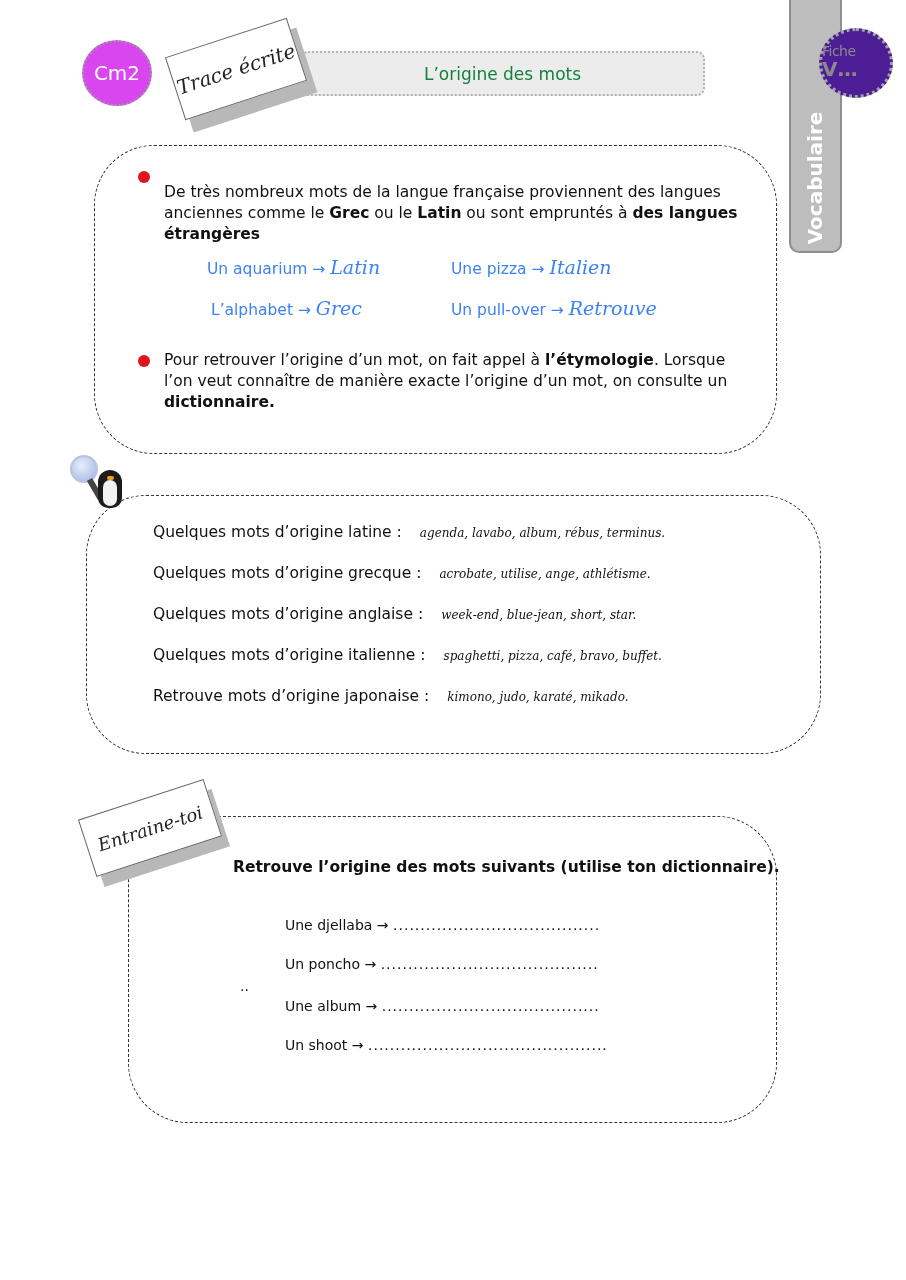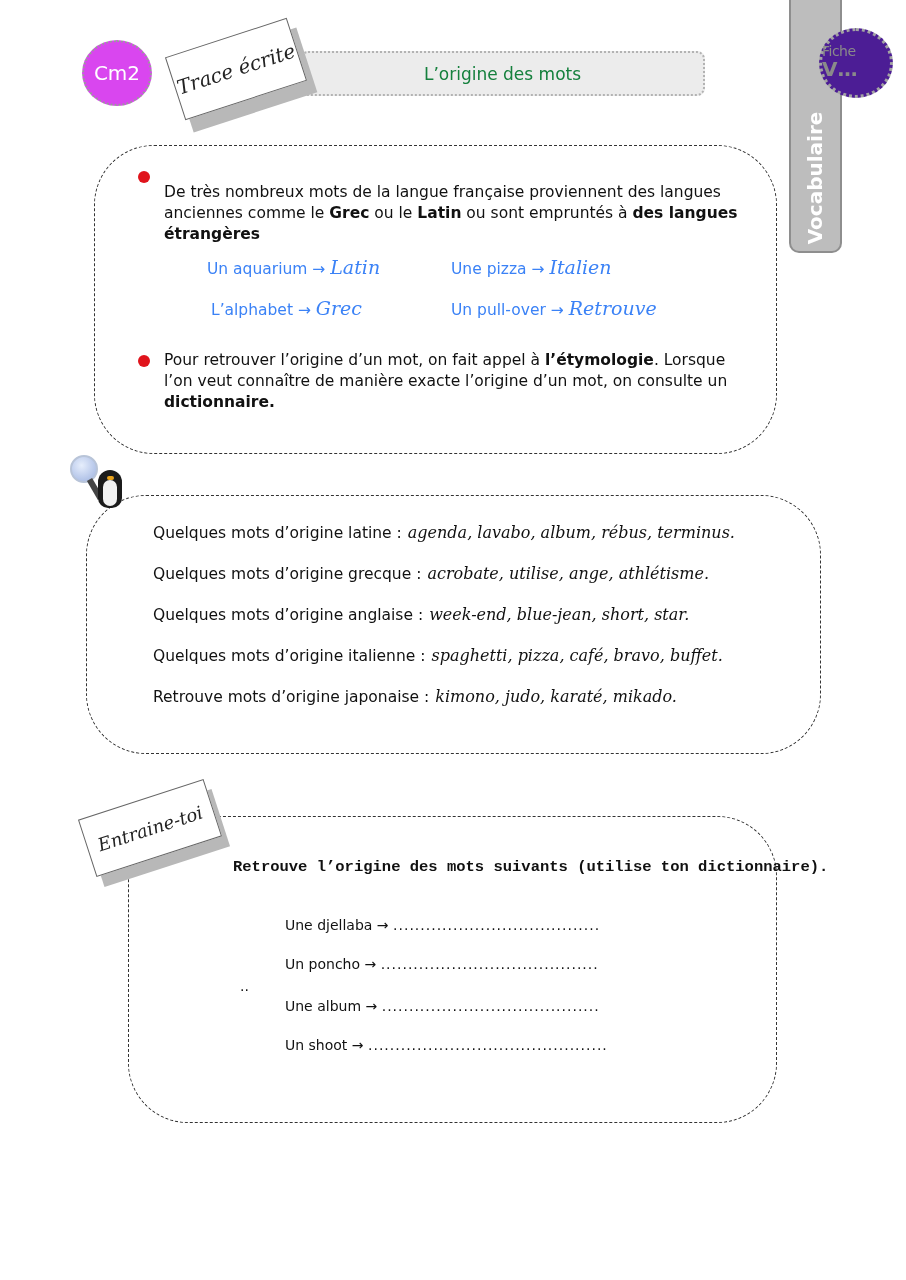--- a/index.html
+++ b/index.html
@@ -39,30 +39,30 @@
   .box3 { left:128px; top:816px; width:649px; height:307px; }
 
   .bullet { width:12px; height:12px; border-radius:50%; background:#e0141c; }
   .para { font-size:15.5px; line-height:21px; color:#111; }
   .para b { font-weight:bold; }
 
   .ex-row { font-size:15.5px; color:#3b82f6; white-space:nowrap; }
   .cursive { font-family:"DejaVu Serif", serif; font-style:italic; font-size:19px; }
 
   .origin-line { font-size:15.5px; color:#111; white-space:nowrap; }
-  .origin-line .cursive { font-size:16px; margin-left:6px; }
+  .origin-line .cursive { font-size:12px; margin-left:18px; }
 
   .penguin-glass { left:70px; top:455px; width:28px; height:28px; border-radius:50%;
                    background:radial-gradient(circle at 40% 35%, #e6eefc, #9db2e0); border:2px solid #b8c4d8; box-sizing:border-box; }
   .penguin-handle { left:92px; top:478px; width:6px; height:22px; background:#444; transform:rotate(-30deg); }
   .penguin { left:98px; top:470px; width:24px; height:38px; border-radius:12px 12px 10px 10px; background:#1b1b1b; }
   .penguin-belly { left:103px; top:480px; width:14px; height:26px; border-radius:8px; background:#f2f2f2; }
   .penguin-beak { left:107px; top:476px; width:7px; height:4px; border-radius:2px; background:#e8a21c; }
 
-  .task { font-weight:bold; font-size:15.5px; color:#111;font-family:Liberation Mono, monospace; }
+  .task { font-weight:bold; font-size:15.5px; color:#111; }
   .ex-item { font-size:14px; color:#111; white-space:nowrap; }
   .dots { letter-spacing:1px; }
 </style>
 </head>
 <body>
 
 <div class="abs cm2">
     <span>Cm2</span>
   </div>
 

